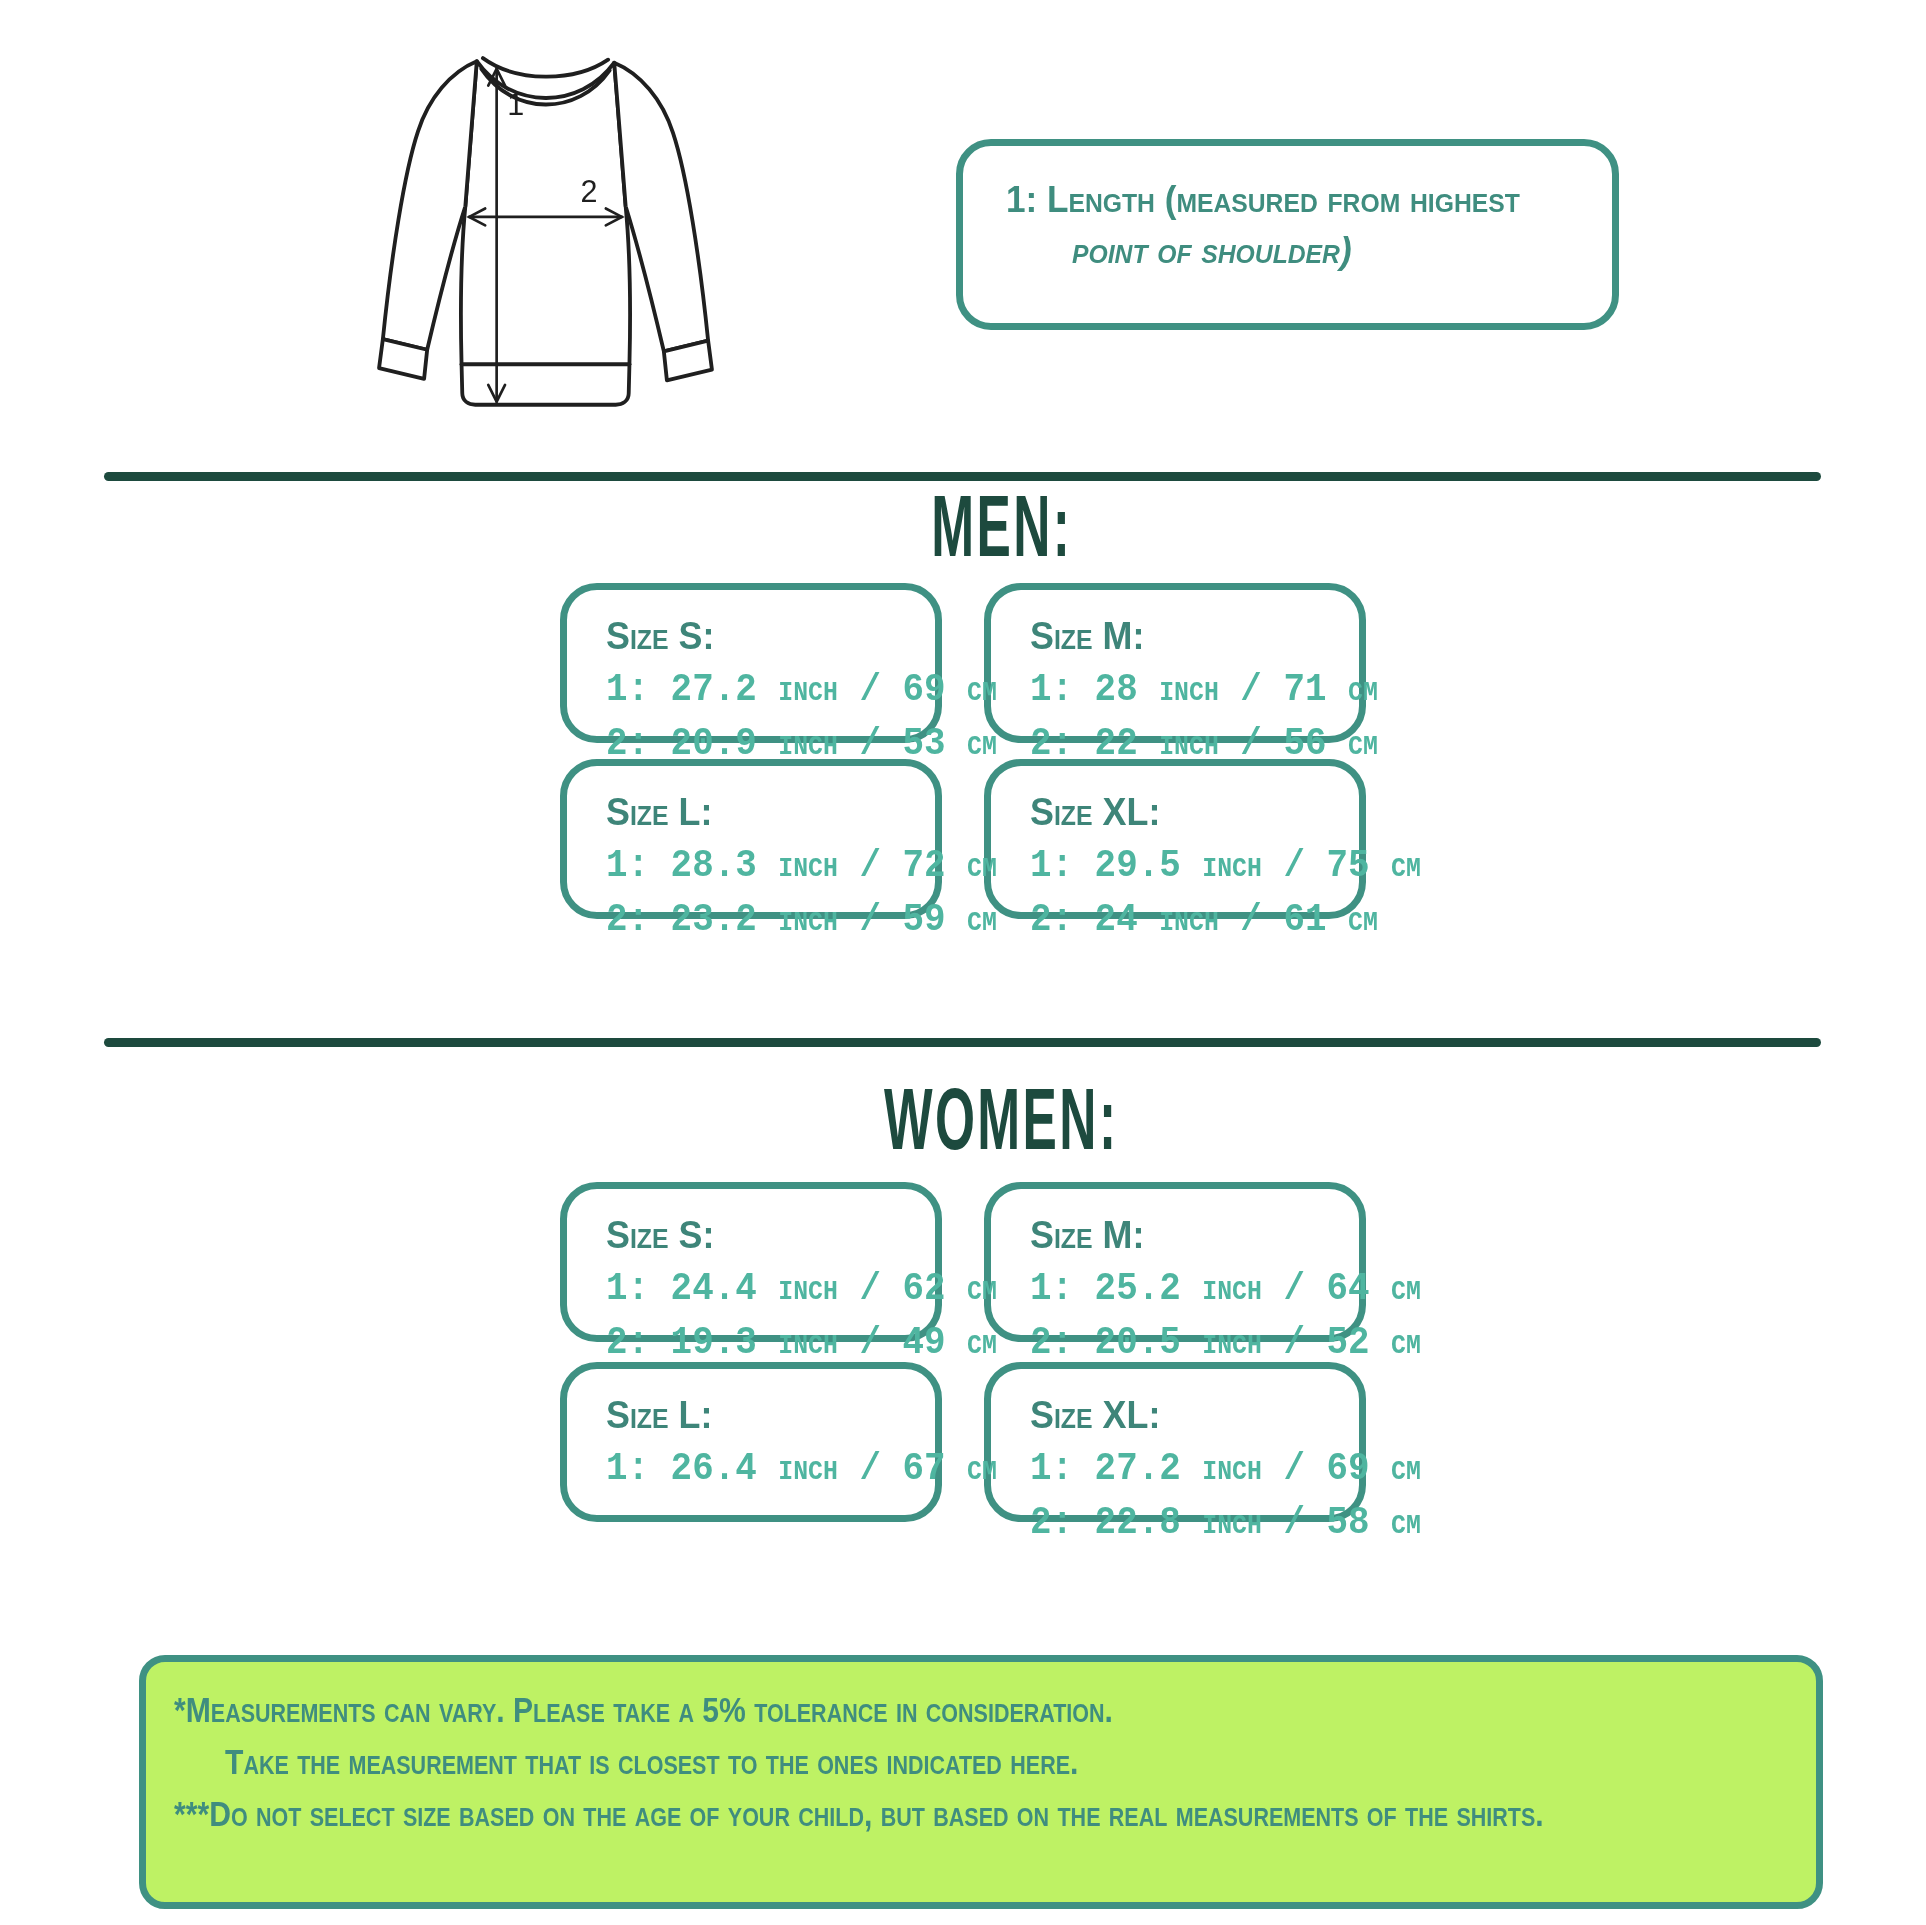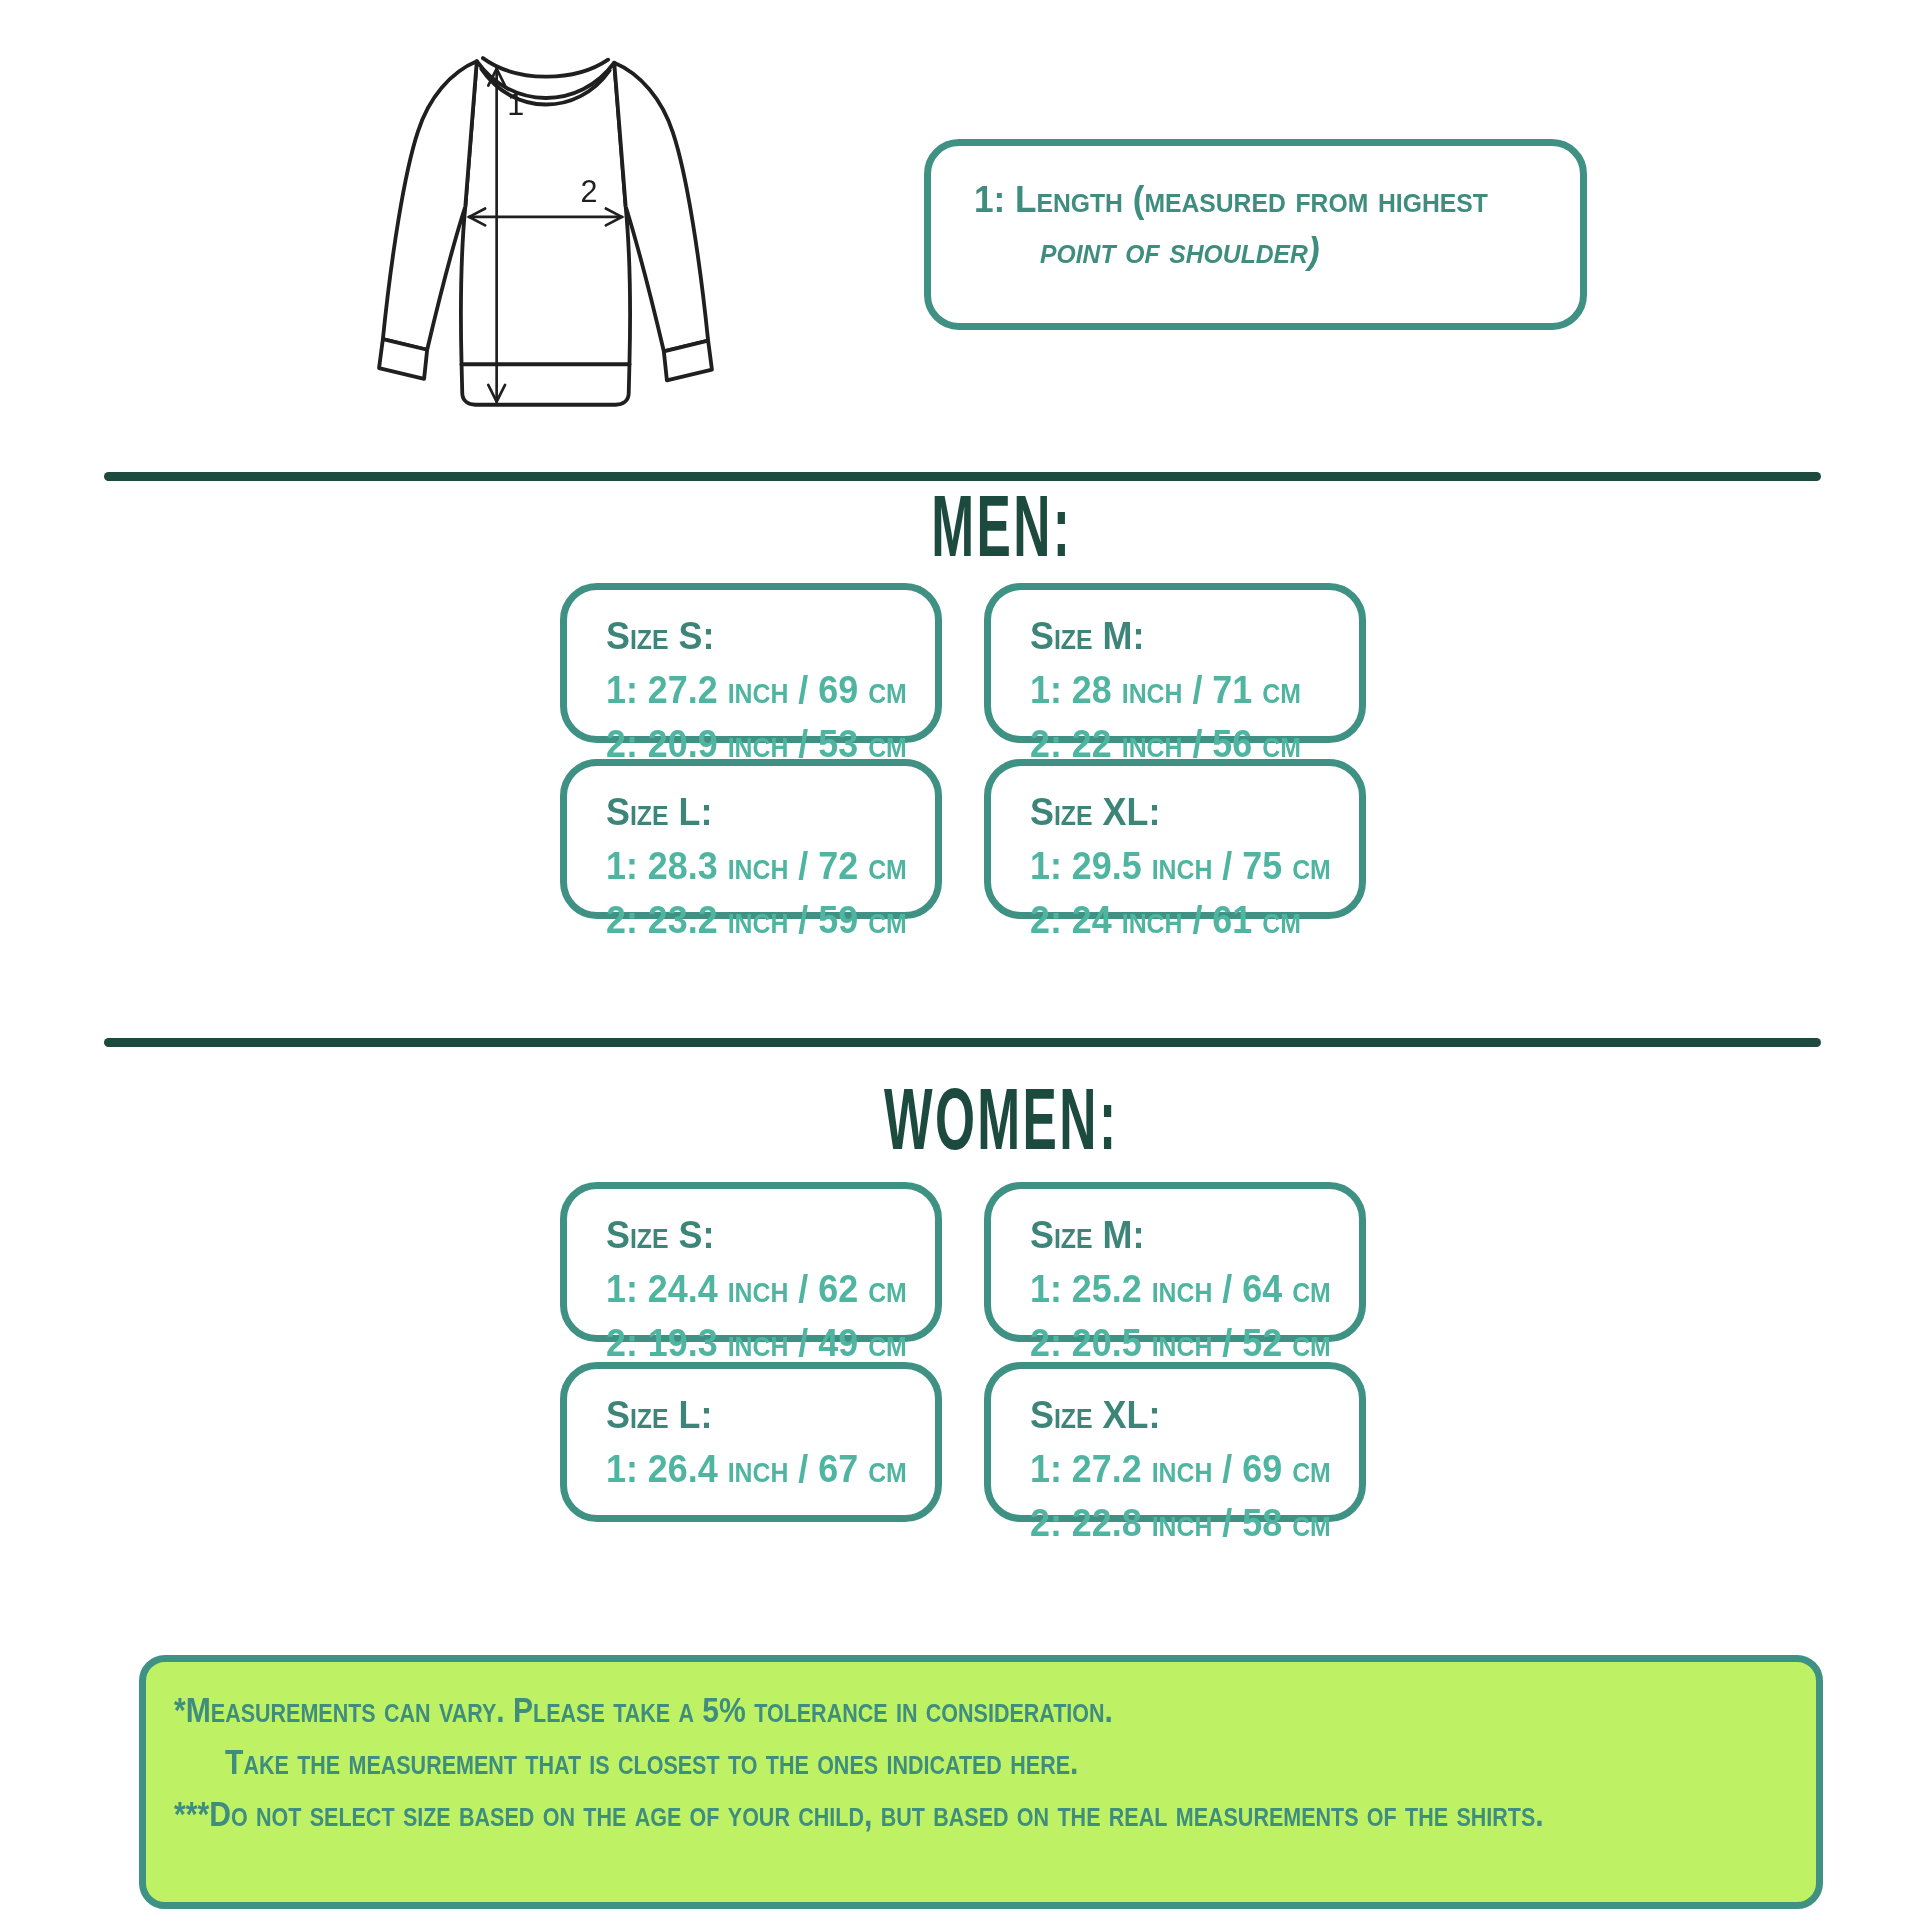--- a/index.html
+++ b/index.html
@@ -4,21 +4,21 @@
 <style>
   html,body{margin:0;padding:0;background:#ffffff;}
   body{width:1926px;height:1926px;position:relative;overflow:hidden;
        font-family:"Liberation Sans", sans-serif;}
   .canvas{position:absolute;inset:0;}
 
   
   .shirt{position:absolute;left:347px;top:23px;width:397px;height:397px;}
 
   
-  .legend-box{position:absolute;left:924px;top:139px;width:663px;height:191px;
+  .legend-box{position:absolute;left:956px;top:139px;width:663px;height:191px;
     box-sizing:border-box;border:7px solid #3f9183;border-radius:35px;
     padding:28px 33px 0 43px;background:#ffffff;}
   .legend-line{font-size:37px;line-height:51px;font-weight:700;color:#3f8d7f;
     font-variant:small-caps;white-space:nowrap;}
   .legend-line.indent{padding-left:66px;font-style:italic;}
 
   
   .divider{position:absolute;left:104px;width:1717px;height:8.5px;
     background:#1d4a3e;border-radius:4.6px;}
   .divider.men{top:472px;}
@@ -34,21 +34,21 @@
   
   .size-grid{position:absolute;left:560px;width:806px;display:grid;
     grid-template-columns:382px 382px;grid-column-gap:42px;grid-row-gap:16px;}
   .size-grid.men{top:583px;}
   .size-grid.women{top:1182px;grid-row-gap:20px;}
   .size-card{box-sizing:border-box;width:382px;height:160px;background:#ffffff;
     border:7.7px solid #3f9183;border-radius:37px;padding:18.5px 6.2px 0 39px;}
   .size-label{font-size:39px;line-height:54px;font-weight:700;color:#3e8579;
     font-variant:small-caps;}
   .size-line{font-size:39px;line-height:54px;font-weight:700;color:#4fb5a0;
-    font-variant:small-caps;}
+    font-variant:small-caps;font-family:Liberation Mono, monospace;}
   .scx{display:inline-block;white-space:nowrap;transform:scaleX(0.92);
     transform-origin:0 50%;}
 
   
   .footnote-box{position:absolute;left:139px;top:1655px;width:1684px;height:254px;
     box-sizing:border-box;border:7px solid #3f9183;border-radius:26px;
     padding:21.6px 14px 0 28px;background:#bef264;}
   .footnote-line{font-size:35px;line-height:52px;font-weight:700;color:#3f8d7f;
     font-variant:small-caps;white-space:nowrap;}
   .footnote-line .scf{display:inline-block;white-space:nowrap;

